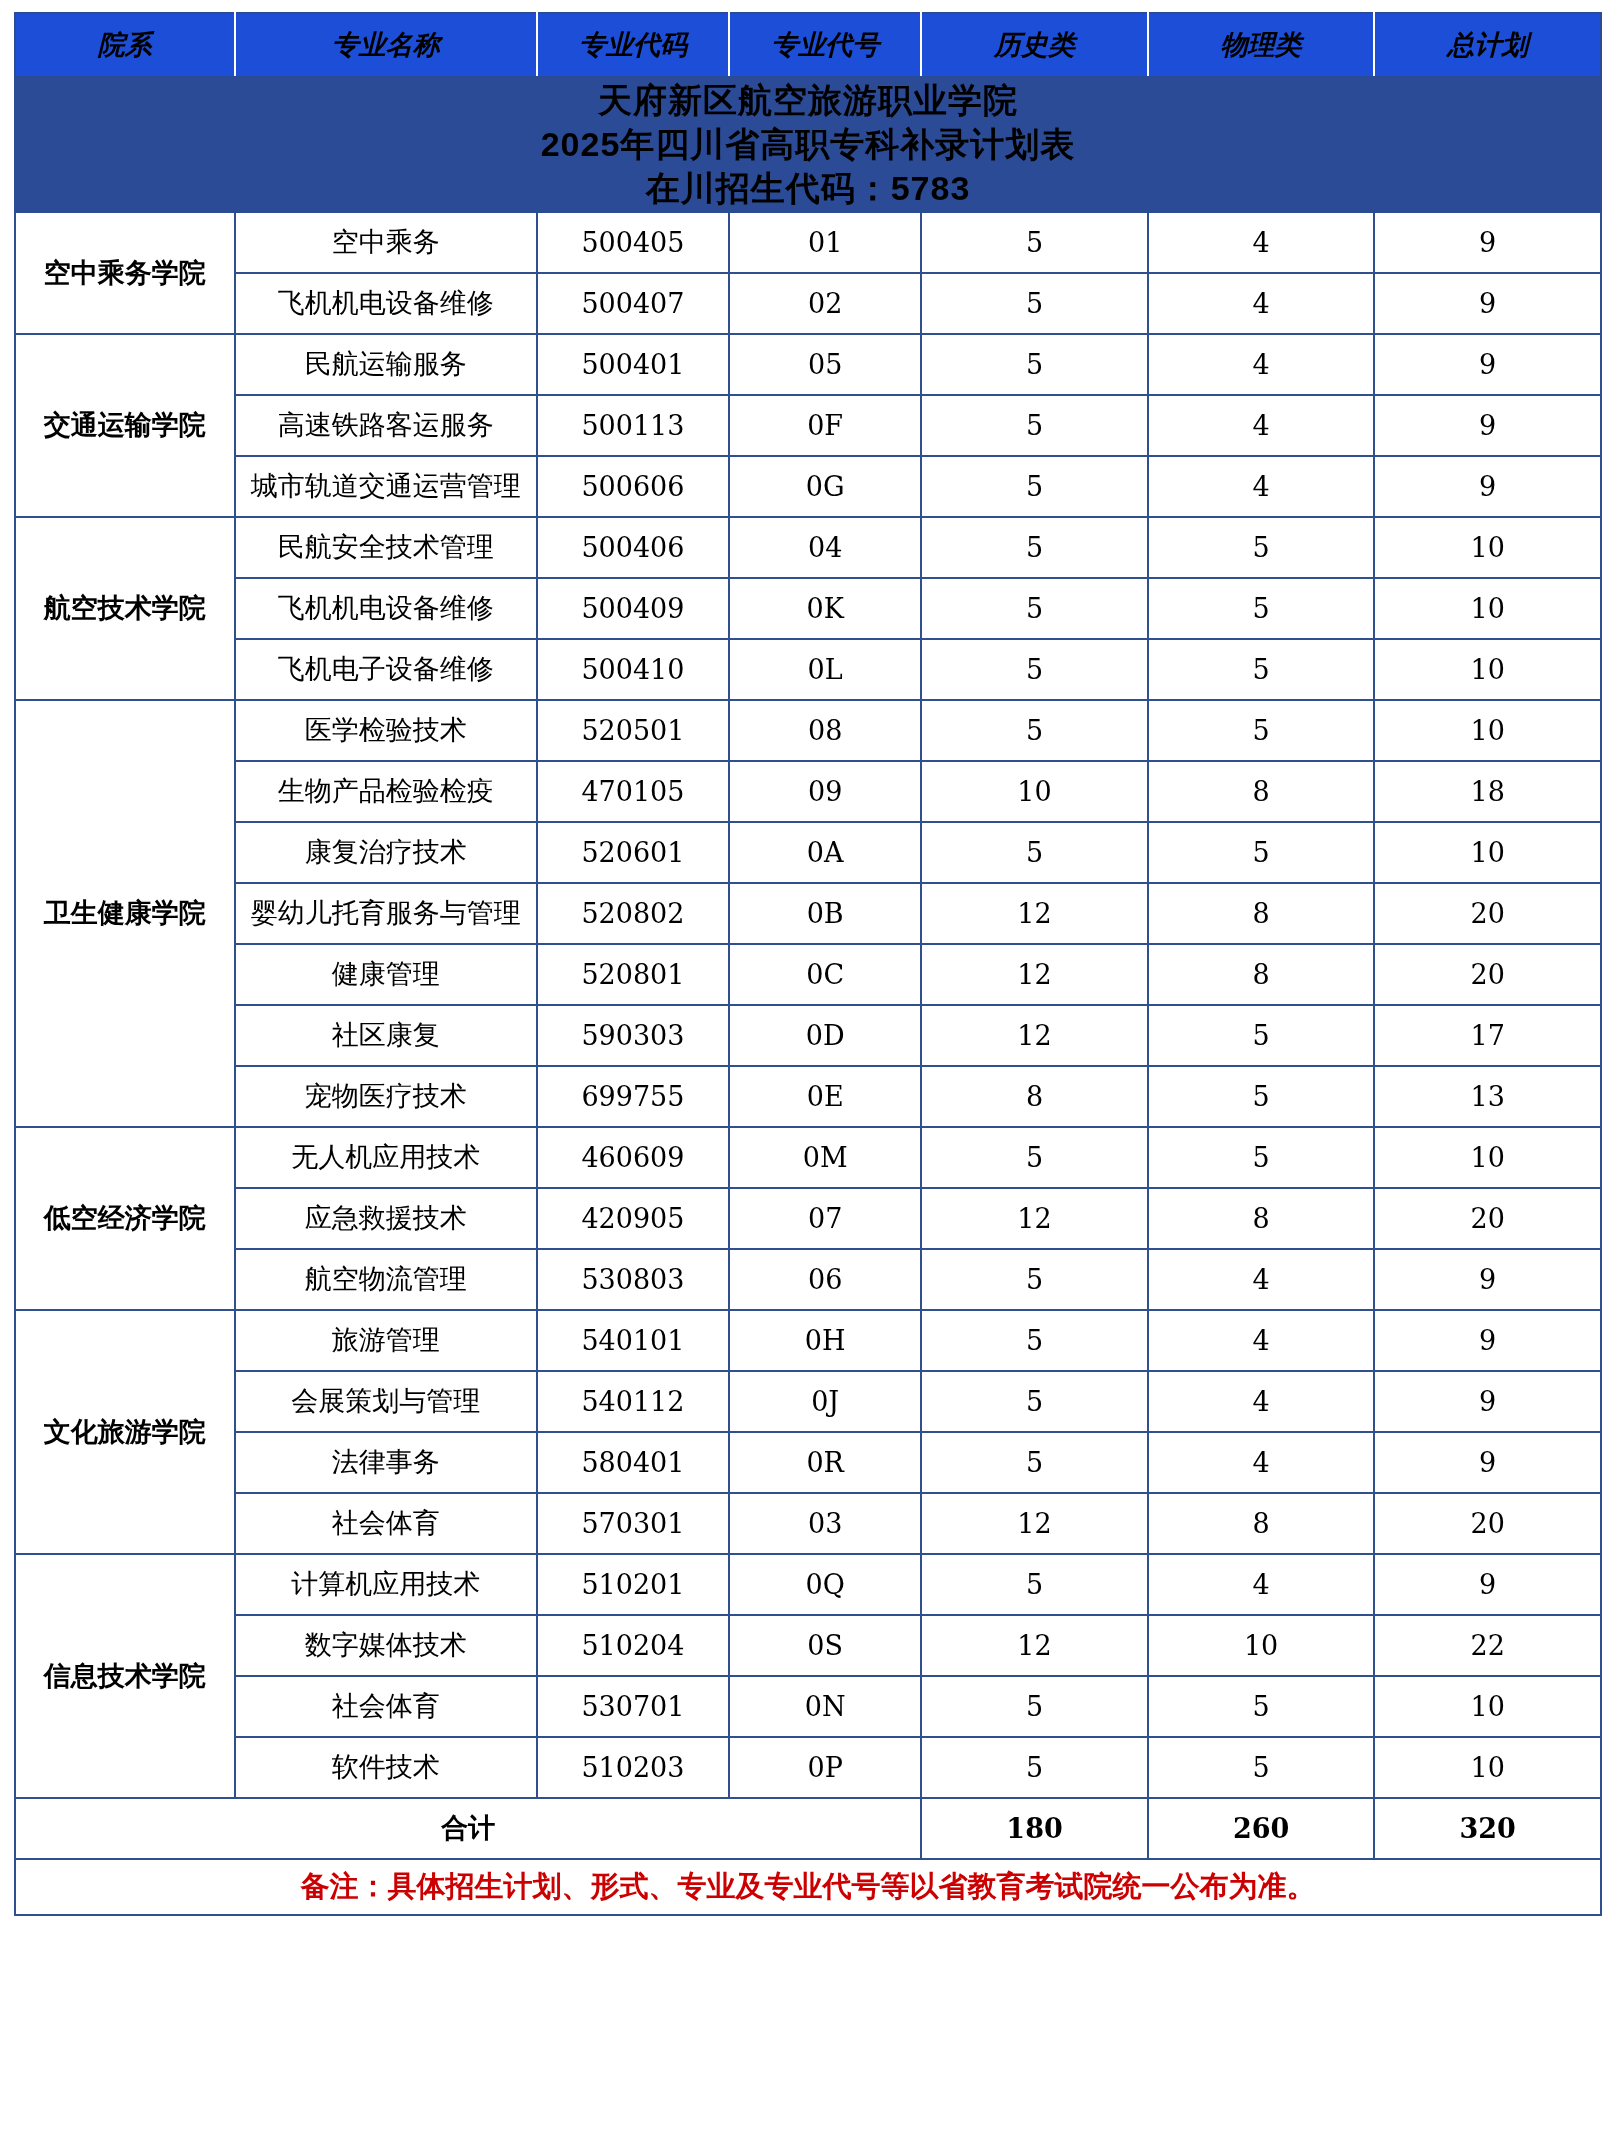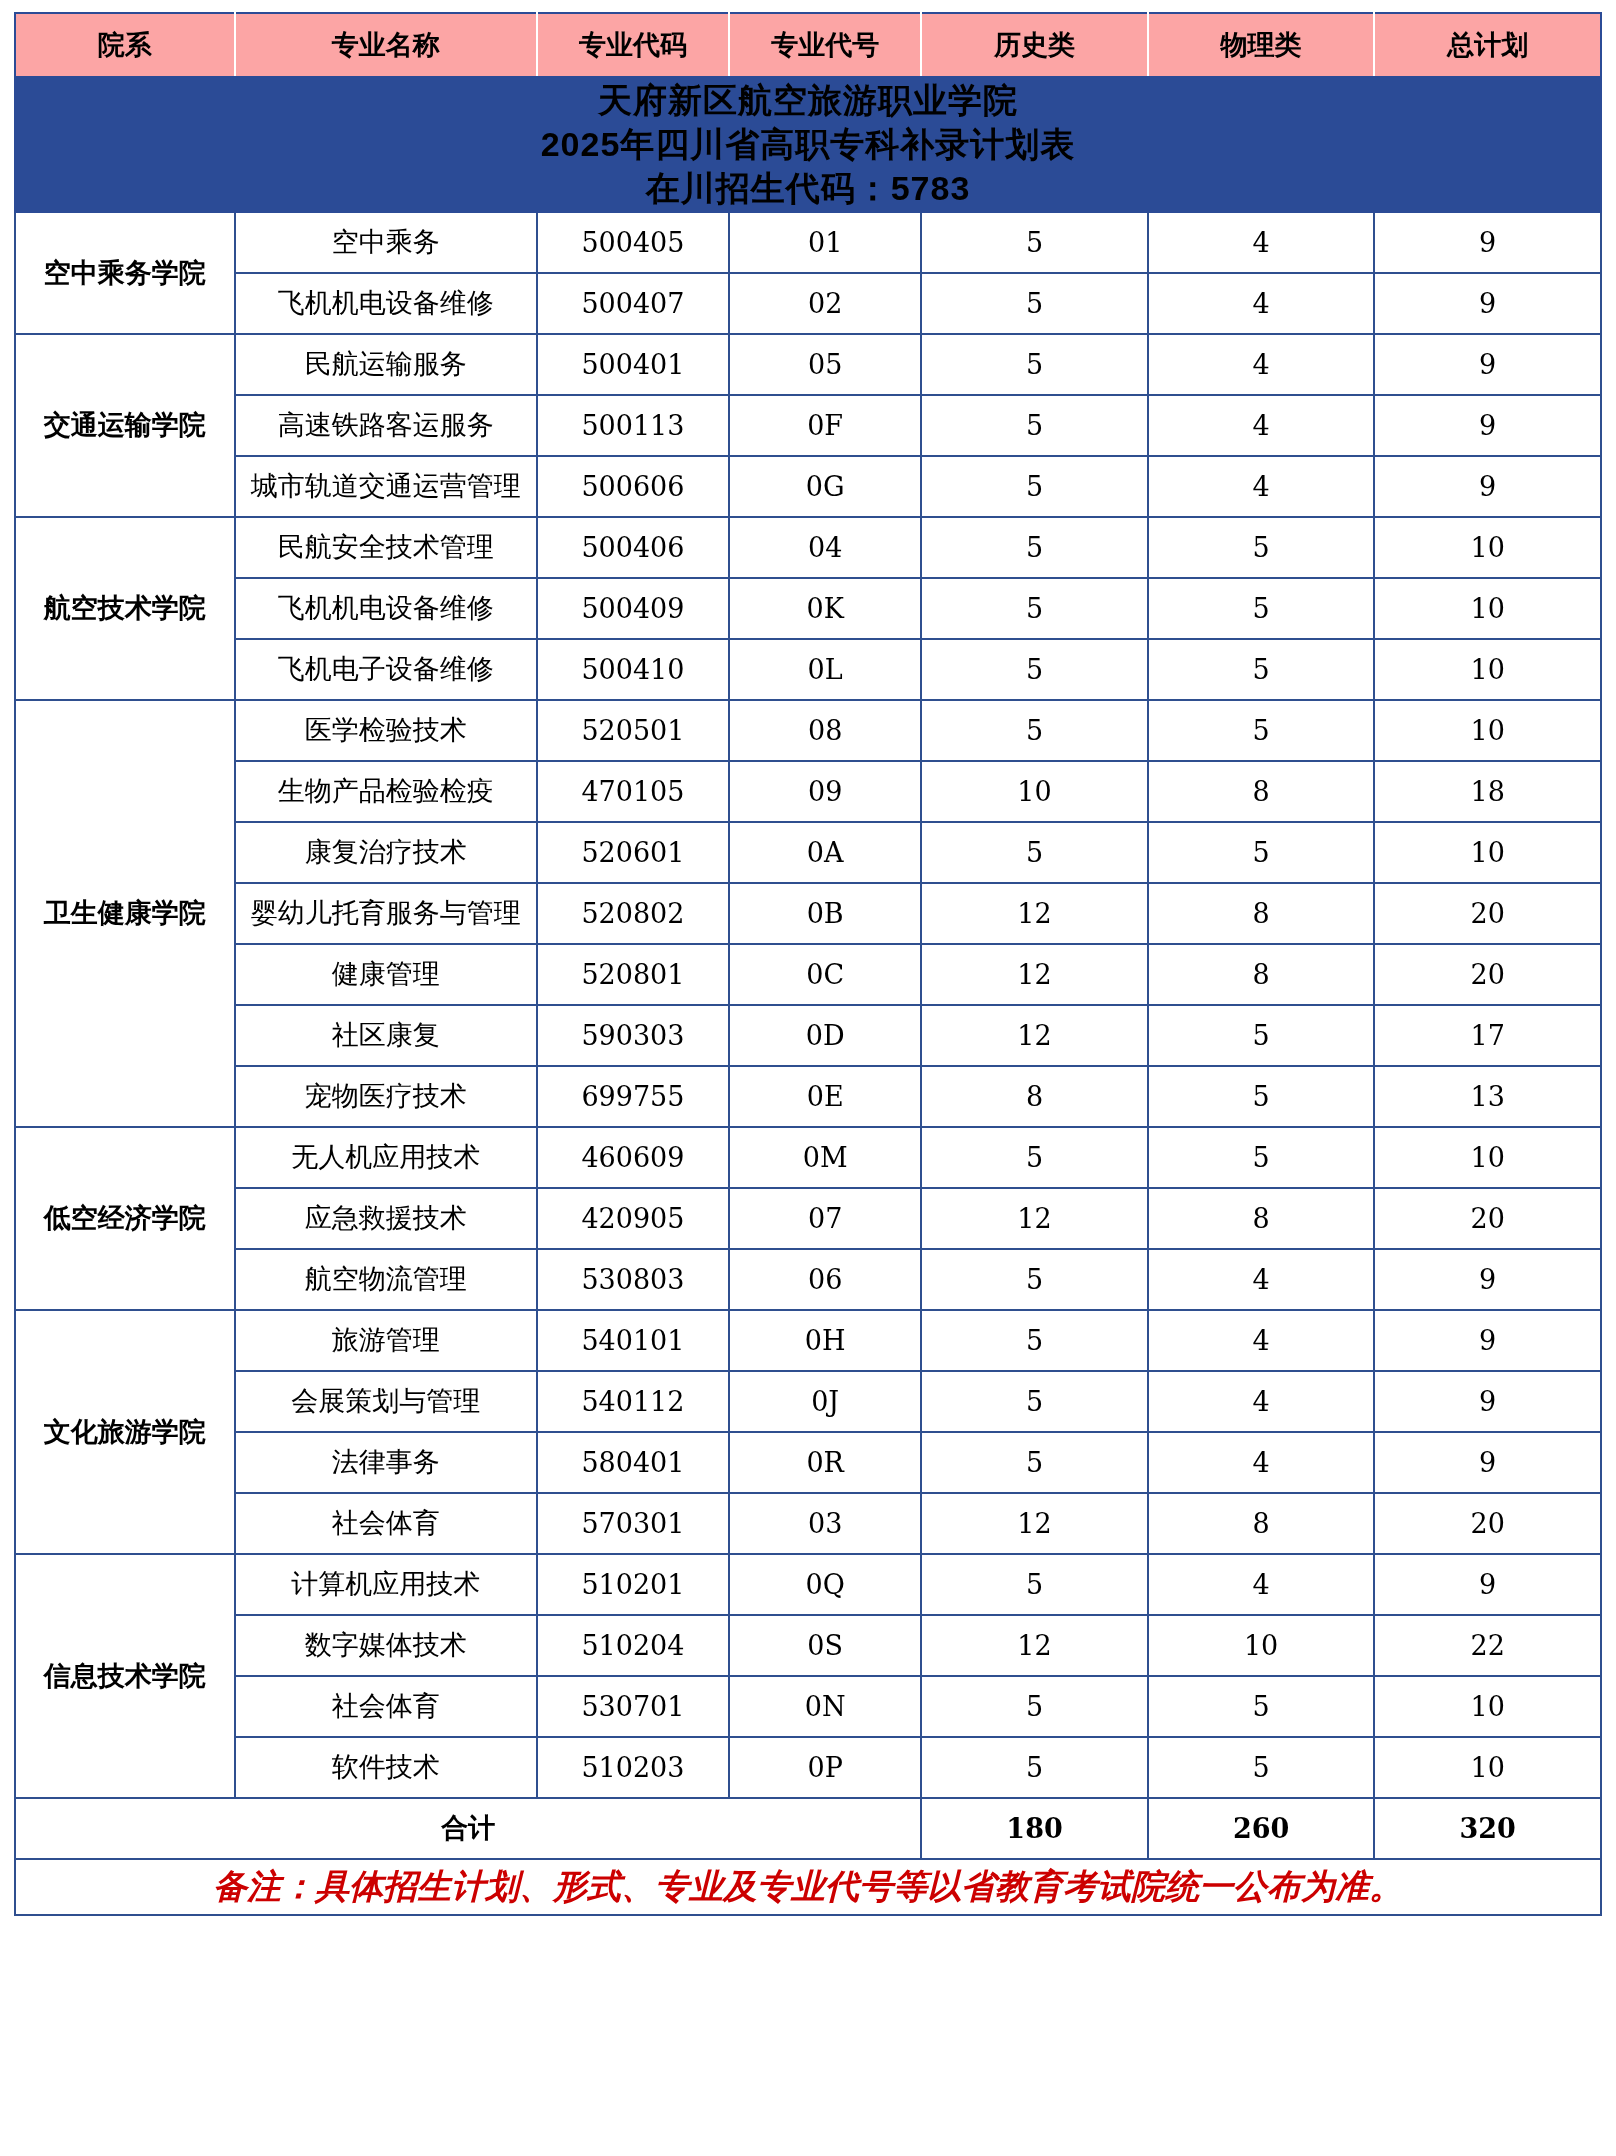--- a/index.html
+++ b/index.html
@@ -43,28 +43,29 @@
   }
   .title-line {
     font-size: 34px;
     font-weight: bold;
     line-height: 1.30;
     letter-spacing: 1px;
     font-family: Liberation Sans, sans-serif;
   }
   
   thead td {
-    background: #fca5a5;
+    background: #1d4ed8;
     color: #ffffff;
     font-weight: bold;
     font-size: 30px;
     height: 62px;
     border-color: #2b4b96 !important;
     border-right: 2px solid #ffffff !important;
     font-family: "DejaVu Serif", "Liberation Serif", serif;
+    font-style: italic;
   }
   thead td:last-child {
     border-right: 2px solid #2b4b96 !important;
   }
   
   tbody td {
     height: 59px;
     background: #ffffff;
     font-family: "DejaVu Serif", "Liberation Serif", serif;
   }
@@ -88,25 +89,24 @@
   }
   .note-row td {
     border: 2px solid #2f4f8f;
     background: #ffffff;
     text-align: left;
     padding: 10px 12px 12px 12px;
     height: 54px;
   }
   .note-text {
     color: #cc0000;
-    font-size: 34px;
+    font-size: 29px;
     font-weight: bold;
     font-family: "DejaVu Serif", "Liberation Serif", serif;
     letter-spacing: 0px;
-    font-style: italic;
   }
   
   col.c-dept { width: 192px; }
   col.c-major { width: 264px; }
   col.c-code { width: 168px; }
   col.c-num { width: 168px; }
   col.c-hist { width: 198px; }
   col.c-phys { width: 198px; }
   col.c-sum { width: 198px; }
 </style>

